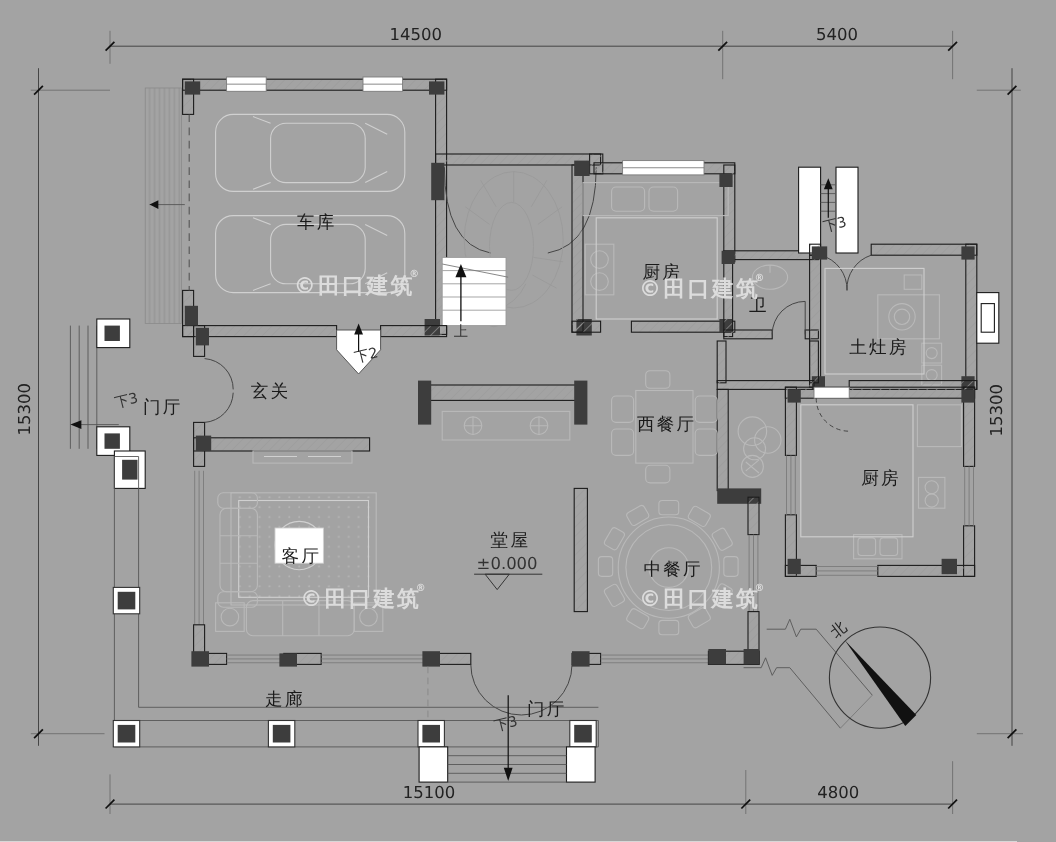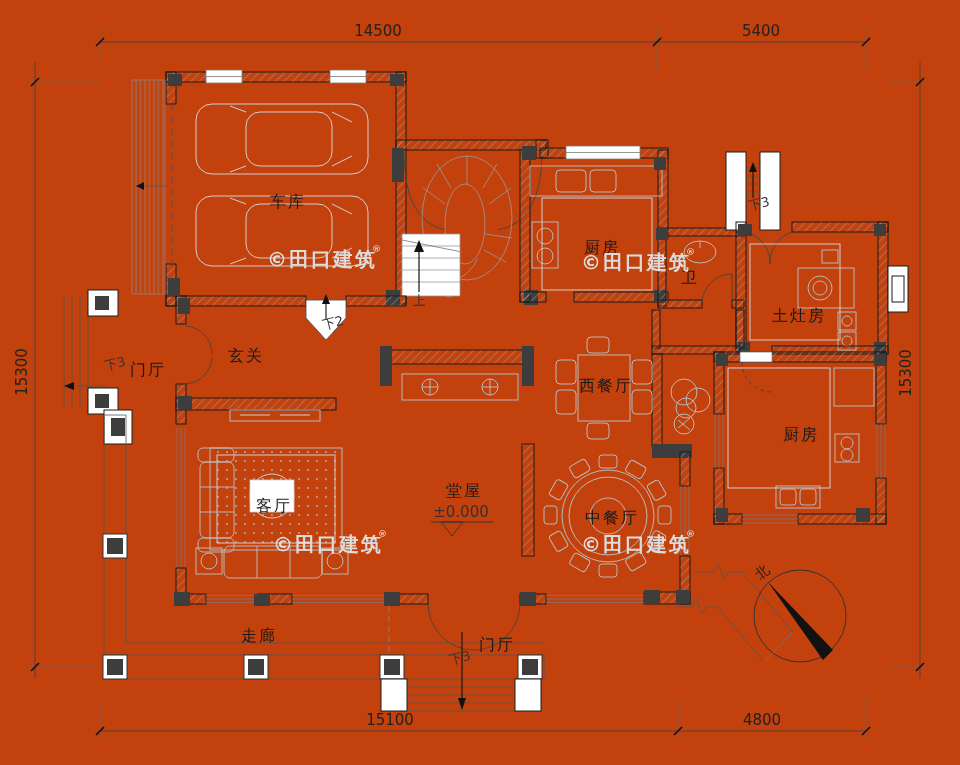--- a/index.html
+++ b/index.html
@@ -1,16 +1,16 @@
 <!DOCTYPE html>
 <html><head>
 <meta charset="utf-8">
 <style>
   html,body{margin:0;padding:0;background:#ffffff;}
-  .canvas{position:relative;width:960px;height:765px;background:#c2410c;overflow:hidden;
+  .canvas{position:relative;width:960px;height:765px;background:#a3a3a3;overflow:hidden;
           font-family:"DejaVu Sans",sans-serif;}
   svg{display:block;}
   text{font-family:"DejaVu Sans",sans-serif;fill:#1a1a1a;}
   .room-label{font-size:16px;letter-spacing:2px;}
   .dim-label{font-size:15px;fill:#222;}
   .note-label{font-size:13px;fill:#333;}
   .level-label{font-size:15px;fill:#333;}
   .north-label{font-size:14px;fill:#222;}
   .wm{font-size:20px;font-weight:bold;fill:#dcdcdc;letter-spacing:2px;}
   .wm-reg{font-size:9px;fill:#dcdcdc;font-weight:bold;}

